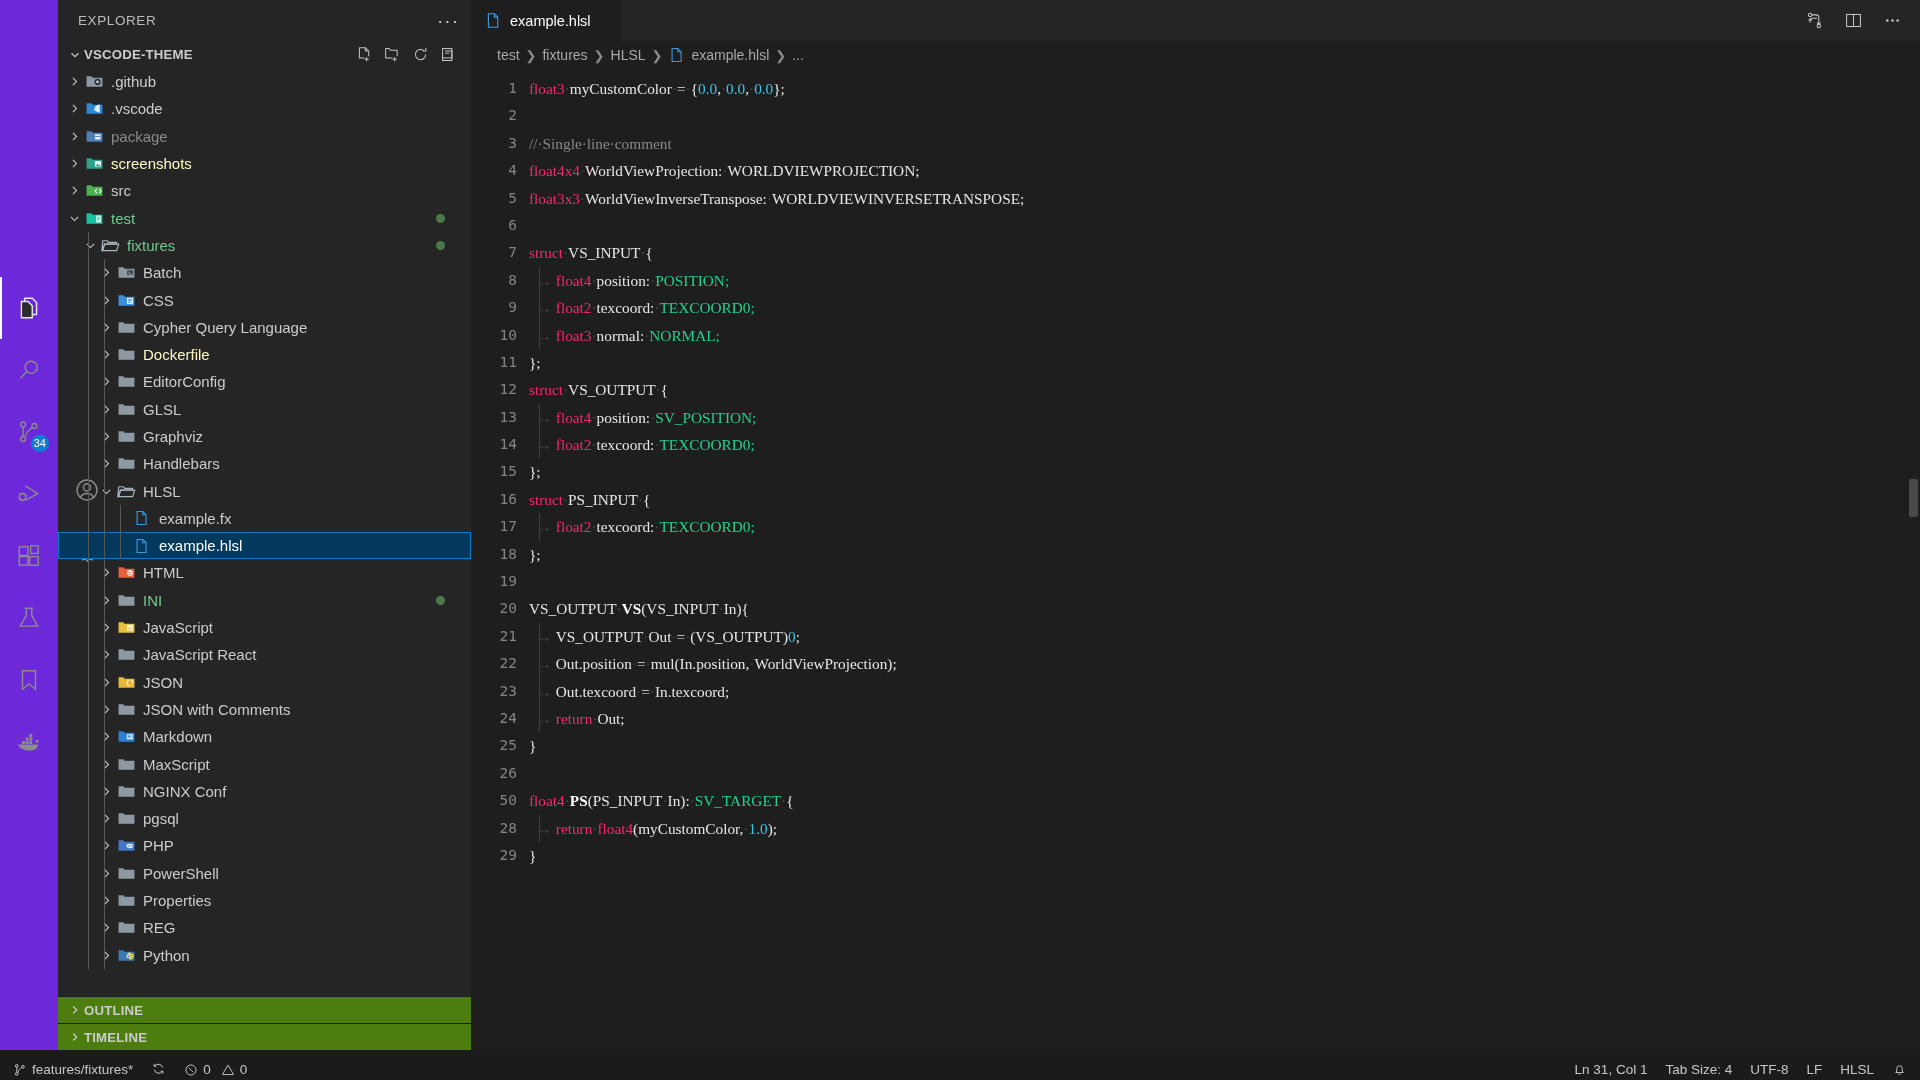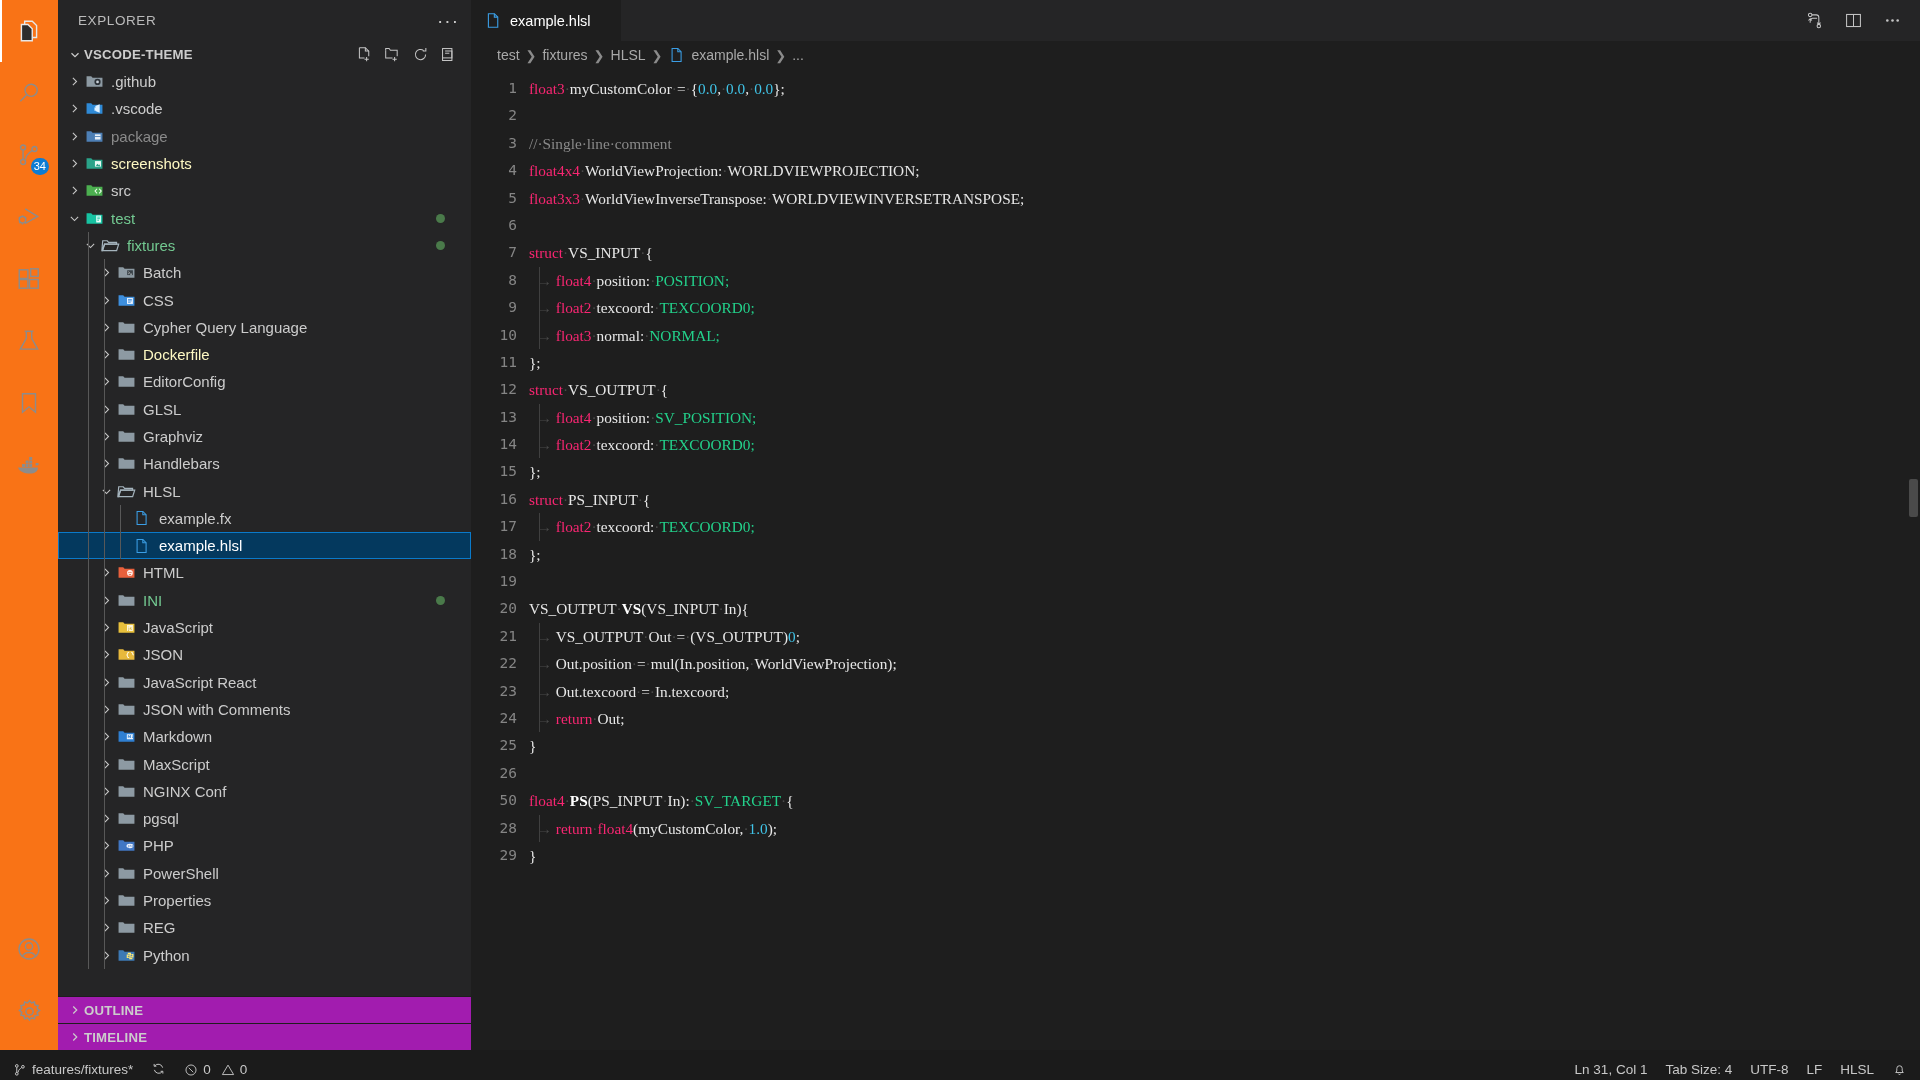--- a/index.html
+++ b/index.html
@@ -8,22 +8,22 @@
     background: #1e1e1e;
     font-family: "Liberation Sans", sans-serif;
     overflow: hidden;
     -webkit-font-smoothing: antialiased;
   }
   .app { display: flex; flex-direction: column; width: 1920px; height: 1080px; }
   .body-row { display: flex; flex: 1; min-height: 0; }
 
   
   .activitybar {
-    width: 58px; background: #f97316; flex: 0 0 58px;
-    display: flex; flex-direction: column; align-items: center;
+    width: 58px; background: #6d28d9; flex: 0 0 58px;
+    display: flex; flex-direction: row; align-items: center;
     position: relative;
   }
   .ab-top { display:flex; flex-direction: column; align-items: center; flex: 1; }
   .ab-bottom { display:flex; flex-direction: column; align-items: center; padding-bottom: 8px;}
   .ab-item {
     width: 58px; height: 62px; display: flex; align-items: center; justify-content: center;
     position: relative; color: #8c8c8c; cursor: pointer;
   }
   .ab-item.active { color: #e7e7e7; }
   .ab-item.active::before {
@@ -64,21 +64,21 @@
   .lbl { font-size: 15px; line-height: 1; }
   .gdot { position: absolute; right: 26px; width: 9px; height: 9px; border-radius: 50%; background: #4a7a4a;}
   .indent-guide {
     position: absolute; width: 1px; background: #585858; top: 0; bottom: 0;
   }
 
   .sb-bottom-sections { background:#252526; }
   .collapsed-sect {
     height: 27px; display:flex; align-items:center; padding-left: 8px;
     color:#ccc; font-size:13.2px; font-weight:bold; letter-spacing:0.2px;
-    background:#a21caf; border-top:1px solid #1e1e1e; cursor:pointer;
+    background:#4d7c0f; border-top:1px solid #1e1e1e; cursor:pointer;
   }
   .collapsed-sect .chev { width:18px; display:flex; align-items:center; justify-content:center;}
 
   
   .editor-area { flex: 1; display: flex; flex-direction: column; background: #1e1e1e; min-width: 0; }
   .tabbar { height: 41px; background: #252526; display: flex; align-items: stretch; position: relative; }
   .tab {
     display:flex; align-items:center; gap: 8px; padding: 0 14px 0 14px;
     background: #1e1e1e; color: #ffffff; font-size: 14.5px; min-width: 150px;
     position: relative; cursor: pointer;
@@ -644,42 +644,42 @@
             <span class="indent-guide" style="left:30px"></span>
             <span class="indent-guide" style="left:46px"></span>
             <span style="display:inline-block;width:40px;flex:0 0 40px"></span>
             <span class="twisty">
               <svg width="13" height="13" viewBox="0 0 16 16" fill="none" stroke="currentColor" stroke-width="1.35">
                 <path d="M6 3.5 l4.5 4.5 l-4.5 4.5"></path>
               </svg>
             </span>
             <span class="ficon">
               <svg width="19" height="19" viewBox="0 0 22 22">
+                <path d="M1.8 4.8 h5.4 l1.6 2 h11.4 v10.4 h-18.4 z" fill="#8d9aa3"></path>
+              </svg>
+            </span>
+            <span class="lbl" style="color:#cccccc">JavaScript React</span>
+          </div>
+          <div class="row">
+            <span class="indent-guide" style="left:30px"></span>
+            <span class="indent-guide" style="left:46px"></span>
+            <span style="display:inline-block;width:40px;flex:0 0 40px"></span>
+            <span class="twisty">
+              <svg width="13" height="13" viewBox="0 0 16 16" fill="none" stroke="currentColor" stroke-width="1.35">
+                <path d="M6 3.5 l4.5 4.5 l-4.5 4.5"></path>
+              </svg>
+            </span>
+            <span class="ficon">
+              <svg width="19" height="19" viewBox="0 0 22 22">
                 <path d="M1.8 4.8 h5.4 l1.6 2 h11.4 v10.4 h-18.4 z" fill="#e8b93c"></path>
                 <path d="M14 8.4 q-1.8 0 -1.8 1.6 q0 1.4 -1.2 1.5 q1.2 .1 1.2 1.5 q0 1.6 1.8 1.6" stroke="#fff8e3" fill="none" stroke-width="1.2"></path>
                 <path d="M16.4 8.4 q1.8 0 1.8 1.6 q0 1.4 1.2 1.5" stroke="#fff8e3" fill="none" stroke-width="1.2"></path>
               </svg>
             </span>
             <span class="lbl" style="color:#cccccc">JSON</span>
-          </div>
-          <div class="row">
-            <span class="indent-guide" style="left:30px"></span>
-            <span class="indent-guide" style="left:46px"></span>
-            <span style="display:inline-block;width:40px;flex:0 0 40px"></span>
-            <span class="twisty">
-              <svg width="13" height="13" viewBox="0 0 16 16" fill="none" stroke="currentColor" stroke-width="1.35">
-                <path d="M6 3.5 l4.5 4.5 l-4.5 4.5"></path>
-              </svg>
-            </span>
-            <span class="ficon">
-              <svg width="19" height="19" viewBox="0 0 22 22">
-                <path d="M1.8 4.8 h5.4 l1.6 2 h11.4 v10.4 h-18.4 z" fill="#8d9aa3"></path>
-              </svg>
-            </span>
-            <span class="lbl" style="color:#cccccc">JavaScript React</span>
           </div>
           <div class="row">
             <span class="indent-guide" style="left:30px"></span>
             <span class="indent-guide" style="left:46px"></span>
             <span style="display:inline-block;width:40px;flex:0 0 40px"></span>
             <span class="twisty">
               <svg width="13" height="13" viewBox="0 0 16 16" fill="none" stroke="currentColor" stroke-width="1.35">
                 <path d="M6 3.5 l4.5 4.5 l-4.5 4.5"></path>
               </svg>
             </span>

